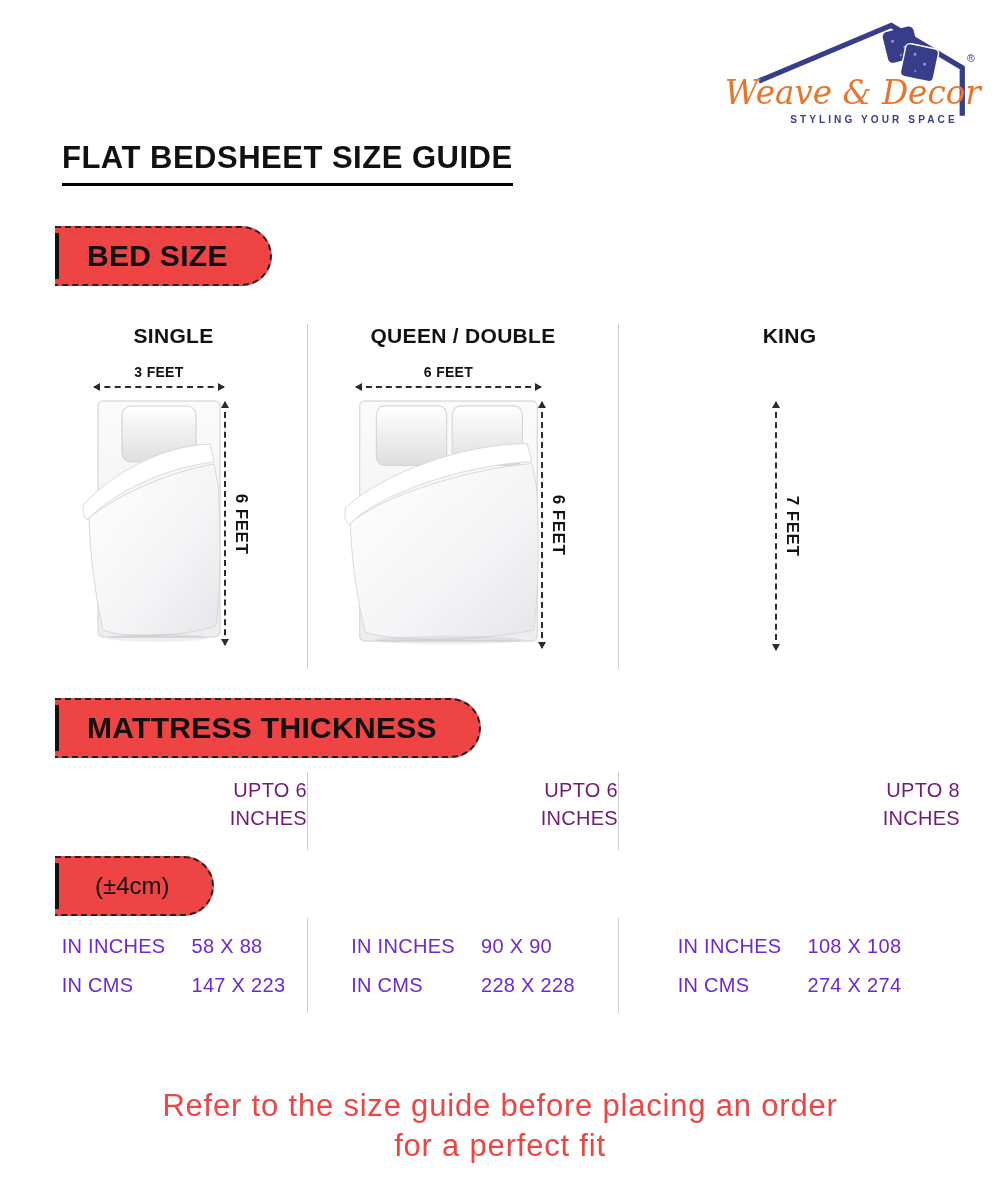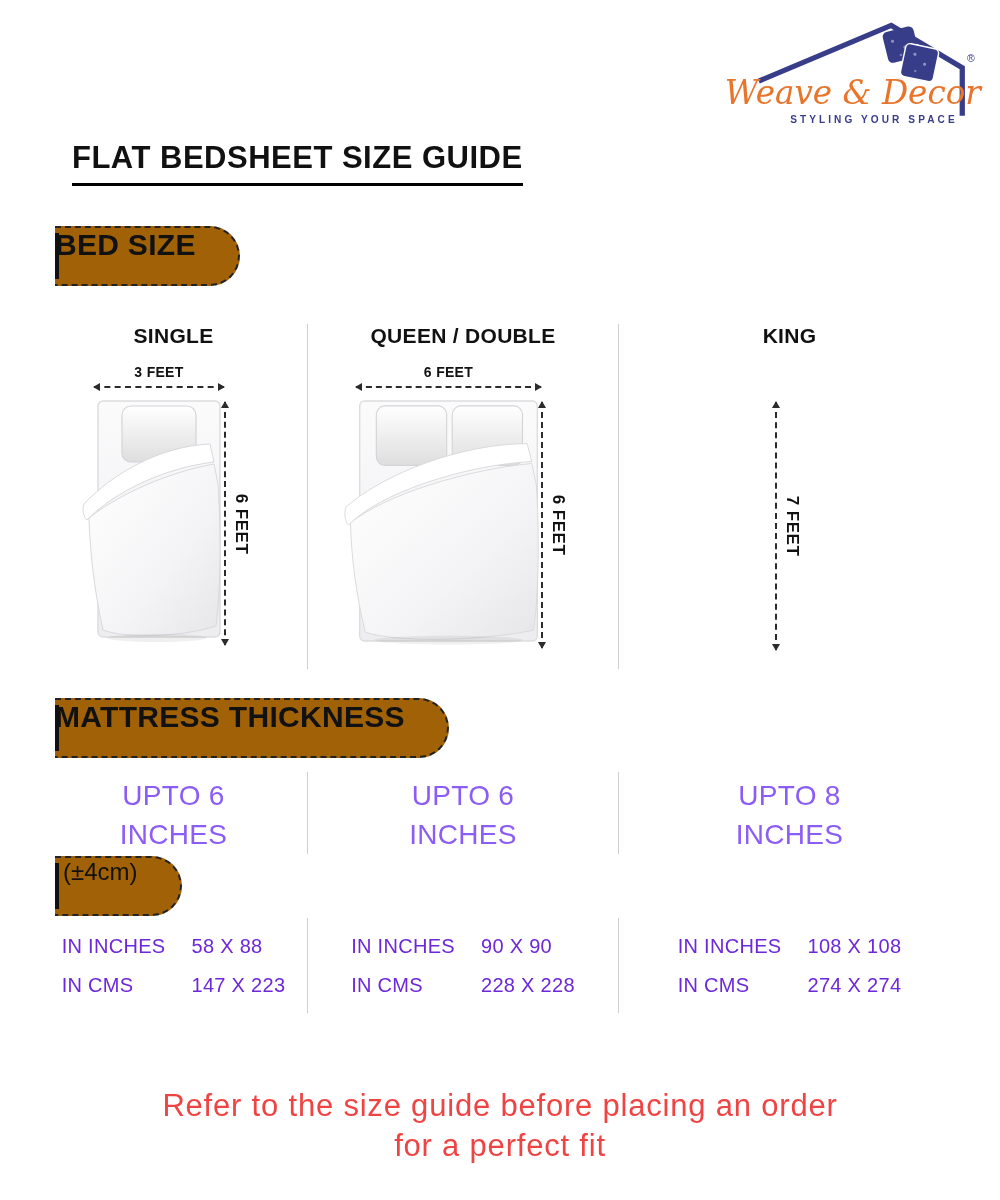--- a/index.html
+++ b/index.html
@@ -14,29 +14,29 @@
   .logo{position:absolute;top:12px;right:22px;width:235px;height:120px;}
   .logo svg{width:100%;height:100%;overflow:visible;}
   .brand-script{font-family:"DejaVu Serif", serif;font-style:italic;font-size:34px;fill:var(--brand-orange,#E8752B);}
   .brand-tagline{font-family:"Liberation Sans", sans-serif;font-weight:bold;font-size:10.5px;letter-spacing:3.2px;fill:var(--brand-navy,#383D8A);}
   .brand-reg{font-family:"Liberation Sans", sans-serif;font-size:11px;fill:var(--brand-navy,#383D8A);}
 
   
   .page-title{
     position:absolute;left:62px;top:140px;
     font-size:31px;font-weight:bold;letter-spacing:.5px;
-    border-bottom:3px solid #000;padding-bottom:7px;white-space:nowrap;margin-left:10px;
+    border-bottom:3px solid #000;padding-bottom:7px;white-space:nowrap;
   }
 
   
   .section-header{
     position:absolute;left:55px;height:56px;
-    display:inline-flex;
+    display:inline-flex;align-items:center;
     border:2px dashed #222;border-left:none;border-radius:0 30px 30px 0;
-    padding:0 42px 0 0;background:#a16207;white-space:nowrap;
+    padding:0 42px 0 32px;background:#ef4444;white-space:nowrap;
   }
   .section-header::before{
     content:'';position:absolute;left:0;top:5px;bottom:5px;width:4px;background:#111;
   }
   .section-header .hd{font-size:30px;font-weight:bold;letter-spacing:.3px;}
   .section-header .hd-light{font-size:24px;font-weight:400;margin-left:8px;letter-spacing:0;}
   #hdr-bedsize{top:226px;}
   #hdr-thickness{top:698px;}
   #hdr-sheetsize{top:856px;}
 
@@ -66,22 +66,22 @@
   .v-arrow::after{bottom:-1px;border-top:7px solid #2b2b2b;}
   .v-label-wrap{position:relative;width:24px;}
   .v-label{position:absolute;top:50%;left:50%;transform:translate(-50%,-50%) rotate(90deg);
     white-space:nowrap;font-size:17px;font-weight:bold;letter-spacing:.5px;}
 
   .single .h-arrow{width:130px;}  .single .fig-right{height:243px;}
   .queen  .h-arrow{width:185px;}  .queen  .fig-right{height:246px;}
   .king   .h-arrow{width:205px;}  .king   .fig-right{height:248px;}
 
   
-  .thick{display:flex;flex-direction:column;align-items:center;justify-content:flex-start;
-    padding-top:4px;font-size:28px;line-height:1.4;letter-spacing:.3px;color:#8b5cf6;}
+  .thick{display:flex;flex-direction:column;align-items:flex-end;justify-content:flex-start;
+    padding-top:4px;font-size:20px;line-height:1.4;letter-spacing:.3px;color:#701a75;}
 
   
   .sheet{display:grid;grid-template-columns:auto auto;column-gap:26px;row-gap:16px;
     justify-content:center;align-content:center;height:100%;font-size:20px;color:#6d28d9;}
   .sheet .lbl{letter-spacing:.3px;}
   .sheet .val{letter-spacing:.3px;}
 
   
   .footer{position:absolute;left:0;right:0;top:1086px;text-align:center;
     font-size:31px;font-weight:300;letter-spacing:.8px;color:#ef4444;line-height:1.3;}

